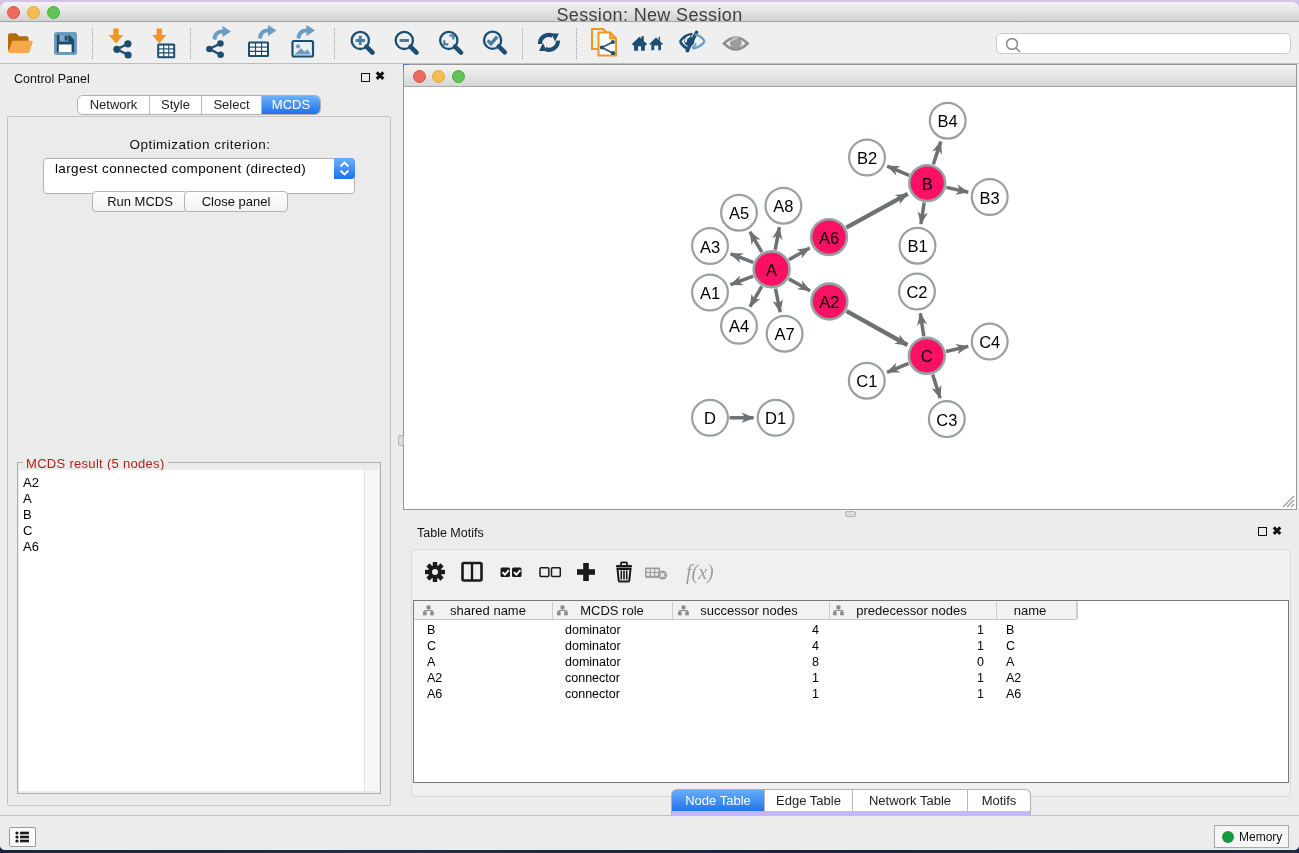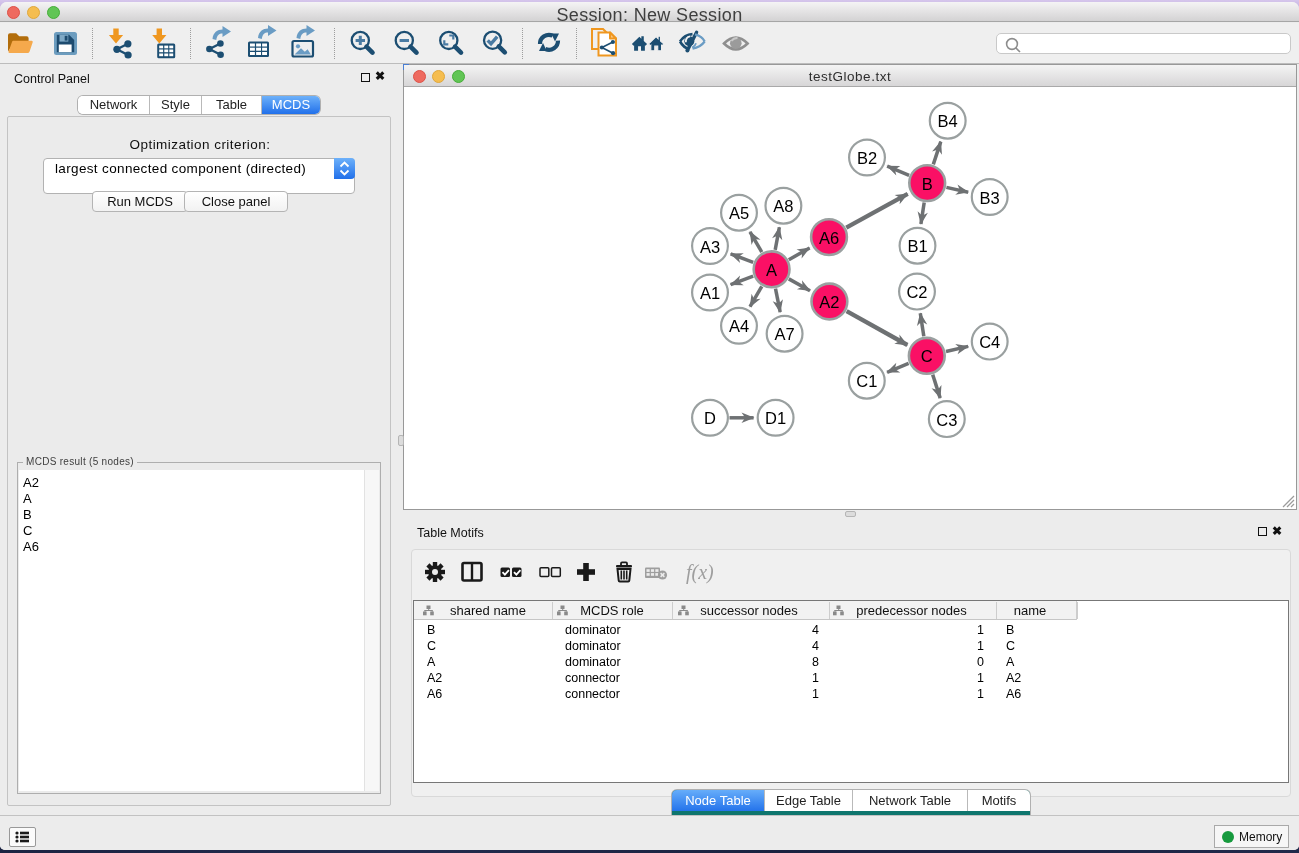--- a/index.html
+++ b/index.html
@@ -23,34 +23,34 @@
 .mini-x { position:absolute; font-size:12px; color:#111; font-weight:bold; }
 
 .cp-outer { position:absolute; left:7px; top:114px; width:384px; height:690px; border:1px solid #c3c3c3; border-radius:2px; background:#ebebeb; }
 .tabs { position:absolute; left:78px; top:94px; height:18px; display:flex; border-radius:5px; box-shadow:0 0 0 1px #b0b0b0; overflow:hidden; background:#fff; }
 .tab { height:18px; line-height:18px; font-size:13px; color:#222; text-align:center; background:#fff; border-right:1px solid #b9b9b9; }
 .tab:last-child { border-right:none; }
 .tab.sel { background:linear-gradient(#6db1fa,#2170ea); color:#fff; }
 .btn { position:absolute; background:linear-gradient(#ffffff,#f2f2f2); border:1px solid #b4b4b4; border-radius:4px; font-size:13px; color:#111; text-align:center; }
 
 .fs { position:absolute; left:17px; top:460px; width:364px; height:332px; border:1px solid #aeaeae; }
-.fs-legend { position:absolute; left:5px; top:-7px; background:#ebebeb; padding:0 3px; font-size:10px; letter-spacing:0.3px; color:#404040; }
+.fs-legend { position:absolute; left:5px; top:-7px; background:#ebebeb; padding:0 3px; font-size:13px; letter-spacing:0.3px; color:#b91c1c; }
 .fs-list { position:absolute; left:1px; top:7px; width:360px; height:321px; background:#fff; font-size:13px; color:#000; }
 .fs-scroll { position:absolute; right:1px; top:7px; width:15px; height:321px; background:#f7f7f7; border-left:1px solid #e2e2e2; }
 .li { position:absolute; left:4px; }
 
 .netwin { position:absolute; left:403px; top:62px; width:894px; height:446px; border:1px solid #989898; background:#fff; }
 .net-title { position:absolute; left:0; top:0; width:100%; height:22px; background:linear-gradient(#f4f4f4,#d7d6d7); border-bottom:1px solid #a9a9a9; }
 
 .tablewrap { position:absolute; left:413px; top:598px; width:876px; height:183px; background:#fff; border:1px solid #777; }
 .thead { position:absolute; left:0; top:0; width:663px; height:19px; background:#f2f2f2; border-bottom:1px solid #c6c6c6; border-right:1px solid #cdcdcd; }
 .th { position:absolute; top:0; height:19px; font-size:13px; color:#111; }
 .thsep { position:absolute; top:1px; height:17px; border-left:1px solid #cdcdcd; }
 .td { position:absolute; font-size:12.5px; color:#000; height:16px; line-height:16px; }
-.seg { position:absolute; display:flex; height:37px; border-radius:5px; box-shadow:0 0 0 1px #b0b0b0; overflow:hidden; background:#0f766e; }
+.seg { position:absolute; display:flex; height:37px; border-radius:5px; box-shadow:0 0 0 1px #b0b0b0; overflow:hidden; background:#c4b5fd; }
 .segi { height:21px; line-height:21px; font-size:13px; color:#222; text-align:center; background:#fff; border-right:1px solid #b9b9b9; }
 .segi:last-child { border-right:none; }
 .segi.sel { background:linear-gradient(#66adfa,#2473eb); color:#fff; }
 
 .statusbar { position:absolute; left:0; top:813px; width:100%; height:36px; background:#ececec; border-top:1px solid #c2c2c2; }
 .sq-handle { position:absolute; background:#dcdcdc; border:1px solid #b5b5b5; border-radius:2px; }
 </style>
 </head>
 <body>
 <div class="page">
@@ -165,21 +165,21 @@
         </div>
   </div>
 
   <div class="phead" style="left:14px; top:70px;">Control Panel</div>
   <div class="mini-sq" style="left:361px; top:71px;"></div>
   <div class="mini-x" style="left:375px; top:67px;">✖</div>
   <div class="cp-outer"></div>
   <div class="tabs">
     <div class="tab" style="width:72px;">Network</div>
     <div class="tab" style="width:52px;">Style</div>
-    <div class="tab" style="width:60px;">Table</div>
+    <div class="tab" style="width:60px;">Select</div>
     <div class="tab sel" style="width:58px;">MCDS</div>
   </div>
   <div class="abs" style="left:0;top:135px;width:400px;text-align:center;font-size:13.5px;letter-spacing:0.45px;color:#111;">Optimization criterion:</div>
   <div class="abs" style="left:43px;top:156px;width:312px;height:36px;background:#fff;border:1px solid #b2b2b2;border-radius:4px;">
     <div class="abs" style="left:11px;top:2px;font-size:13.5px;letter-spacing:0.35px;color:#000;">largest connected component (directed)</div>
     <div class="abs" style="right:-1px;top:-1px;width:21px;height:21px;border-radius:0 4px 4px 0;background:linear-gradient(#6db1fa,#2170ea);">
       <svg width="21" height="21">
             <path d="M6.5,8.5 L10.5,4.5 L14.5,8.5" fill="none" stroke="#fff" stroke-width="1.8"></path>
             <path d="M6.5,12.5 L10.5,16.5 L14.5,12.5" fill="none" stroke="#fff" stroke-width="1.8"></path>
           </svg>
@@ -199,21 +199,20 @@
     <div class="fs-scroll"></div>
   </div>
 
   <div class="netwin">
         <div class="abs" style="left:-1px;top:-1px;width:3px;height:6px;background:#4a7fd4;"></div>
         <div class="abs" style="left:-1px;top:-1px;width:6px;height:3px;background:#4a7fd4;"></div>
     <div class="net-title">
       <div class="tl" style="left:9px; top:5px; background:#ee6a5f; border:0.5px solid #dd5147;"></div>
       <div class="tl" style="left:28px; top:5px; background:#f5bd4f; border:0.5px solid #e0a73a;"></div>
       <div class="tl" style="left:48px; top:5px; background:#61c555; border:0.5px solid #46ad39;"></div>
-      <div class="title-text" style="top:4px; color:#2e2e2e; font-size:13.5px; letter-spacing:0.5px;">testGlobe.txt</div>
     </div>
     <svg width="16" height="16" style="position:absolute;right:1px;bottom:1px;">
           <g stroke="#9b9b9b" stroke-width="1.2">
             <line x1="4" y1="15" x2="15" y2="4"></line>
             <line x1="8" y1="15" x2="15" y2="8"></line>
             <line x1="12" y1="15" x2="15" y2="12"></line>
           </g>
         </svg>
   </div>
 

